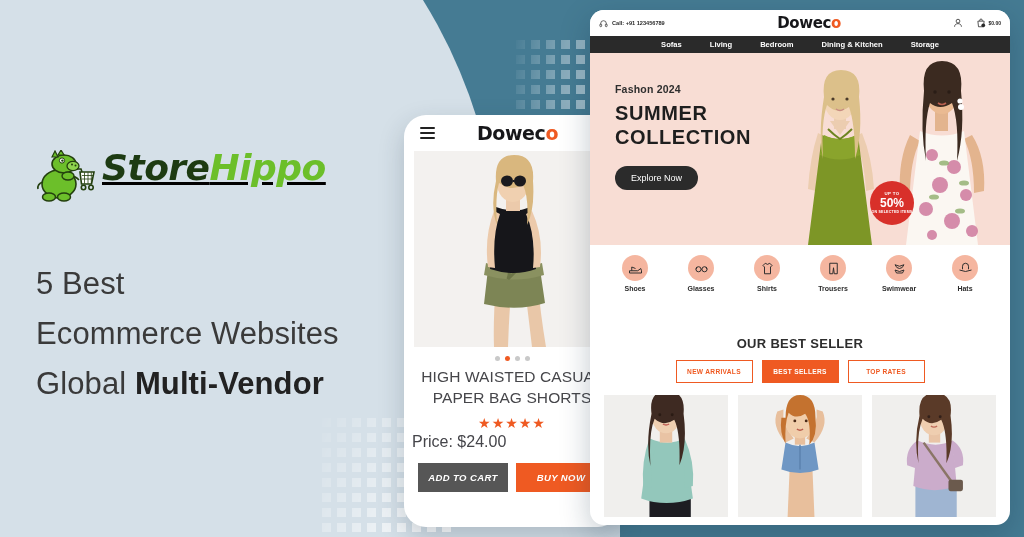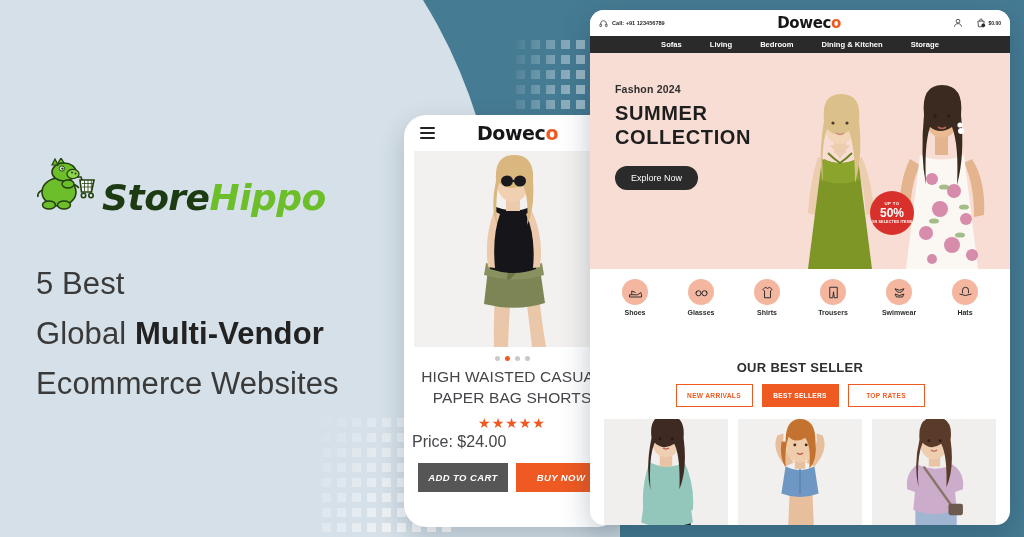--- a/index.html
+++ b/index.html
@@ -62,21 +62,21 @@
     -webkit-mask-image: linear-gradient(115deg, rgba(0,0,0,0.03) 0%, rgba(0,0,0,0.45) 50%, rgba(0,0,0,1) 100%);
     mask-image: linear-gradient(115deg, rgba(0,0,0,0.03) 0%, rgba(0,0,0,0.45) 50%, rgba(0,0,0,1) 100%);
   }
 
   
   .left-col {
     position: absolute;
     left: 36px; top: 150px;
     width: 370px;
   }
-  .brand-logo { display: flex; align-items: flex-end; gap: 4px; height: 66px; }
+  .brand-logo { display: flex; align-items: flex-start; gap: 4px; height: 66px; text-decoration: underline; }
   .brand-logo svg { display: block; }
   .brand-word {
     font-size: 36px;
     font-weight: 700;
     font-style: italic;
     letter-spacing: -0.5px;
     line-height: 1;
     font-family: "DejaVu Sans", sans-serif;
   }
   .brand-word .s1 { color: #1d3b12; }
@@ -164,35 +164,35 @@
   .d-cart { display:flex; align-items:center; gap: 2px; font-size: 5px; color:#222; font-weight:700;}
   .desktop .doweco { font-size: 15px; }
 
   .d-nav {
     height: 17px; background: #2a2a2a;
     display:flex; align-items:center; justify-content:center; gap: 28px;
   }
   .d-nav a { color:#fff; font-size: 7.6px; font-weight: 700; text-decoration:none; white-space: nowrap;}
 
   .d-hero {
-    height: 216px; background: #f8ddd4; position: relative; overflow: hidden;
+    height: 192px; background: #f8ddd4; position: relative; overflow: hidden;
   }
   .hero-copy { position:absolute; left: 25px; top: 30px; z-index: 3;}
   .hero-kicker { font-size: 10.5px; color:#2e2e2e; font-weight: 600; letter-spacing:.2px;}
   .hero-title {
     margin-top: 7px; font-size: 20px; font-weight: 700; color:#1e1e1e;
     line-height: 1.18; letter-spacing: .6px;
   }
   .hero-btn {
     margin-top: 17px; background:#2b2b2b; color:#fff; border:none;
     border-radius: 14px; padding: 7px 16px; font-size: 9px; cursor:pointer;
     font-family: "Liberation Sans", sans-serif;
   }
   .badge {
-    position:absolute; right: 96px; bottom: 34px; z-index: 4;
+    position:absolute; right: 96px; bottom: 20px; z-index: 4;
     width: 44px; height: 44px; border-radius:50%; background:#d8302a;
     color:#fff; display:flex; flex-direction:column; align-items:center; justify-content:center;
     text-align:center; line-height:1.05;
   }
   .badge .b1 { font-size: 4.4px; font-weight:700; letter-spacing:.3px;}
   .badge .b2 { font-size: 12px; font-weight:700; margin: 1px 0;}
   .badge .b3 { font-size: 3.6px; font-weight:700; letter-spacing:.2px;}
 
   .model { position:absolute; bottom:0; }
   .m1 { right: 112px; width: 120px; height: 176px; }
@@ -382,22 +382,22 @@
         <circle cx="47.5" cy="37.5" r="2.2" fill="none" stroke="#24400f" stroke-width="1.6"></circle>
         <circle cx="55" cy="37.5" r="2.2" fill="none" stroke="#24400f" stroke-width="1.6"></circle>
       </svg>
       <div class="brand-word">
         <span class="s1">Store</span><span class="s2">Hippo</span>
       </div>
     </div>
 
     <div class="headline">
       <span class="ln">5 Best</span>
+      <span class="ln">Ecommerce Websites</span>
       <span class="ln"><span>Global </span><b>Multi-Vendor</b></span>
-      <span class="ln">Ecommerce Websites</span>
     </div>
   </div>
 
   <div class="phone">
 
     <div class="phone-bar">
       <div class="hamb">
           <span></span>
           <span></span>
           <span></span>

